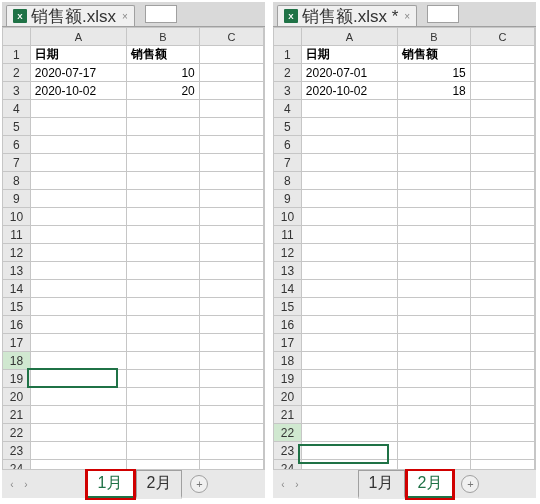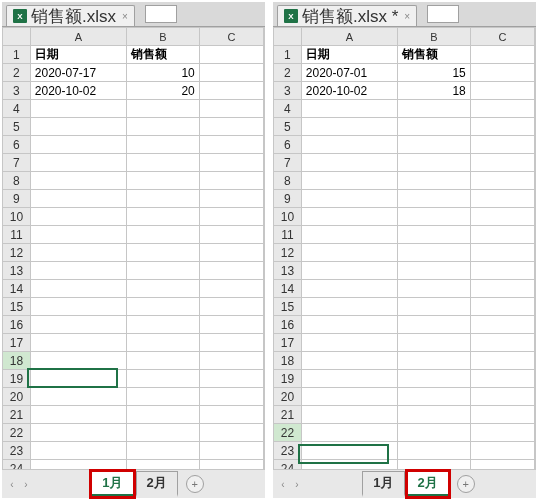--- a/index.html
+++ b/index.html
@@ -118,23 +118,22 @@
   .nav-btn {
     width: 12px; height: 18px;
     display:flex; align-items:center; justify-content:center;
     color:#888; font-size:10px;
   }
   .stab {
     padding: 2px 10px;
     background: #e8e8e8;
     border: 1px solid #a0a0a0;
     border-bottom: 3px solid transparent;
-    font-size: 13px;
+    font-size: 16px;
     color: #333;
-    font-weight: bold;
   }
   .stab.active {
     background: #fff;
     color: #1f7246;
     border-bottom: 3px solid #1f7246;
   }
   .stab.highlight {
     outline: 3px solid #d00000;
     outline-offset: -1px;
   }

